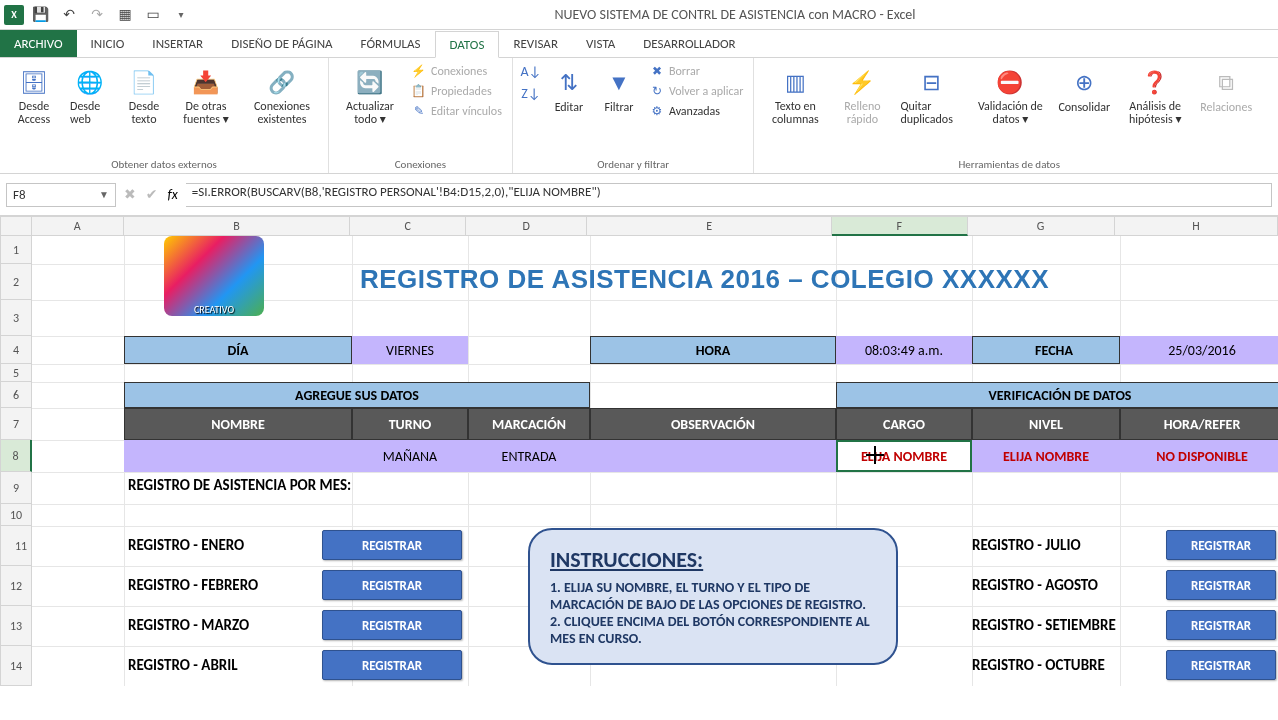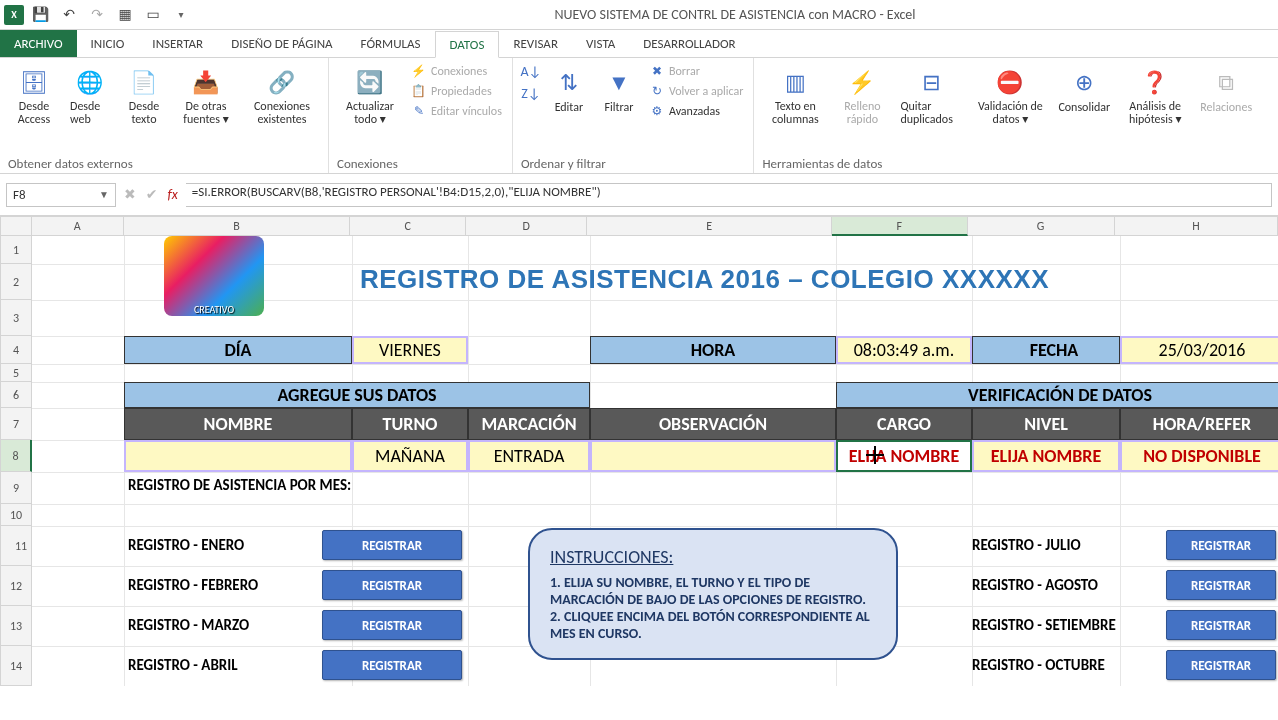--- a/index.html
+++ b/index.html
@@ -15,59 +15,59 @@
 
 .ribbon-tabs { height: 28px; display: flex; align-items: stretch; border-bottom: 1px solid #d4d4d4; padding-left: 0; }
 .ribbon-tabs .tab { padding: 4px 14px; font-size: 13px; color: #444; cursor: pointer; display:flex; align-items:center; background:#fff; }
 .ribbon-tabs .tab.file { background: #217346; color: #fff; }
 .ribbon-tabs .tab.active { border: 1px solid #d4d4d4; border-bottom: 1px solid #fff; color: #217346; position:relative; top:1px; }
 
 
 .ribbon { height: 116px; background: #fff; border-bottom: 1px solid #d4d4d4; display: flex; }
 .group { border-right: 1px solid #e0e0e0; padding: 4px 8px 2px 8px; display:flex; flex-direction:column; }
 .group-content { flex:1; display:flex; align-items:flex-start; gap:6px; }
-.group-label { font-size: 13px; color: #666; margin-top:20px; }
+.group-label { font-size: 11px; color: #666; text-align: center; margin-top:20px; }
 .bigbtn { display:flex; flex-direction:column; align-items:center; padding:2px 4px; font-size:12px; color:#333; cursor:pointer; }
 .bigbtn .bi { width:36px; height:36px; display:flex; align-items:center; justify-content:center; font-size:22px; color:#4472c4; }
 .bigbtn.disabled, .smallbtn.disabled { color:#aaa; }
 .bigbtn.disabled .bi { color:#bbb; }
 .smallstack { display:flex; flex-direction:column; gap:2px; }
 .smallbtn { display:flex; align-items:center; gap:4px; font-size:12px; color:#333; padding:1px 2px; cursor:pointer; }
 .smallbtn .si { width:16px; height:16px; display:inline-flex;align-items:center;justify-content:center; font-size:12px; color:#4472c4; }
 
 
 .fbar { height: 42px; display:flex; align-items:center; border-bottom:1px solid #d4d4d4; padding:4px 6px; gap:8px; }
 .namebox { width:110px; height:24px; border:1px solid #c5c5c5; display:flex; align-items:center; padding:0 6px; font-size:13px; color:#333; }
 .namebox .dd { margin-left:auto; color:#666; font-size:10px; }
 .fbaricons { display:flex; gap:10px; color:#888; font-size:14px; }
-.fx { font-style:italic; color:#b91c1c; }
+.fx { font-style:italic; color:#000000; }
 .finput { flex:1; height:24px; border:1px solid #c5c5c5; border-left:none; font-size:13px; color:#333; padding:0 6px; background:#fff; }
 
 
 .sheet { position:relative; background:#fff; overflow:hidden; height: calc(720px - 30px - 28px - 116px - 42px); }
 .colheaders { display:flex; margin-left:32px; }
 .corner { position:absolute; left:0; top:0; width:32px; height:20px; background:#f3f3f3; border:1px solid #d4d4d4; }
 .ch { height:20px; background:#f3f3f3; border:1px solid #d4d4d4; border-left:none; text-align:center; font-size:12px; color:#555; display:flex; align-items:center; justify-content:center; }
 .ch.sel { background:#d9ead7; border-bottom:2px solid #217346; }
 .rowheaders { position:absolute; left:0; top:20px; width:32px; }
 .rh { width:32px; background:#f3f3f3; border:1px solid #d4d4d4; border-top:none; text-align:center; font-size:12px; color:#555; display:flex; align-items:center; justify-content:center; }
 .rh.sel { background:#d9ead7; border-right:2px solid #217346; }
 .grid { position:absolute; left:32px; top:20px; }
 
 
-.cellblock { position:absolute; border:1px solid #bbb; font-size:18px; display:flex; align-items:center; justify-content:center; }
+.cellblock { position:absolute; border:1px solid #bbb; font-size:14px; display:flex; align-items:center; justify-content:center; }
 .mega-title { position:absolute; font-family: Arial; font-weight:bold; color:#2e75b6; font-size:26px; letter-spacing:0.5px; }
 .hdr-blue { background:#9cc3e6; font-weight:bold; border:1px solid #333; }
 .hdr-dark { background:#595959; color:#fff; font-weight:bold; border:1px solid #333; }
-.cell { background:#fef9c3; border:2px solid #c4b5fd; }
+.cell { background:#c4b5fd; border:2px solid #c4b5fd; }
 .cell.red { color:#c00000; font-weight:bold; }
 .selcell { border:2px solid #217346; background:#fff; }
 .regbtn { background:#4472c4; color:#fff; font-weight:bold; font-size:13px; display:flex; align-items:center; justify-content:center; box-shadow:1px 1px 2px rgba(0,0,0,0.3); border-radius:2px; cursor:pointer; border:1px solid #2f528f; }
 .callout { position:absolute; background:#dae3f3; border:2px solid #2f528f; border-radius:24px; padding:16px 20px; font-size:14px; color:#1f3864; }
-.callout-title { font-weight:normal; text-decoration:underline; font-size:18px; margin-bottom:6px; }
+.callout-title { font-weight:bold; text-decoration:underline; font-size:22px; margin-bottom:6px; }
 .rowlbl { position:absolute; font-weight:bold; font-size:15px; color:#000; }
 .logo { position:absolute; width:100px; height:80px; background:linear-gradient(135deg,#ffcc00,#e91e63,#2196f3,#4caf50); border-radius:8px; display:flex; align-items:flex-end; justify-content:center; color:#fff; font-size:10px; text-shadow:1px 1px 1px #000; }
 .gridline-v { position:absolute; width:1px; background:#e6e6e6; top:0; bottom:0; }
 .gridline-h { position:absolute; height:1px; background:#e6e6e6; left:0; right:0; }
 .cursor-plus { position:absolute; width:18px; height:18px; pointer-events:none; }
 .cursor-plus::before, .cursor-plus::after { content:''; position:absolute; background:#000; }
 .cursor-plus::before { left:8px; top:0; width:2px; height:18px; }
 .cursor-plus::after { top:8px; left:0; height:2px; width:18px; }
 </style>
 </head>

